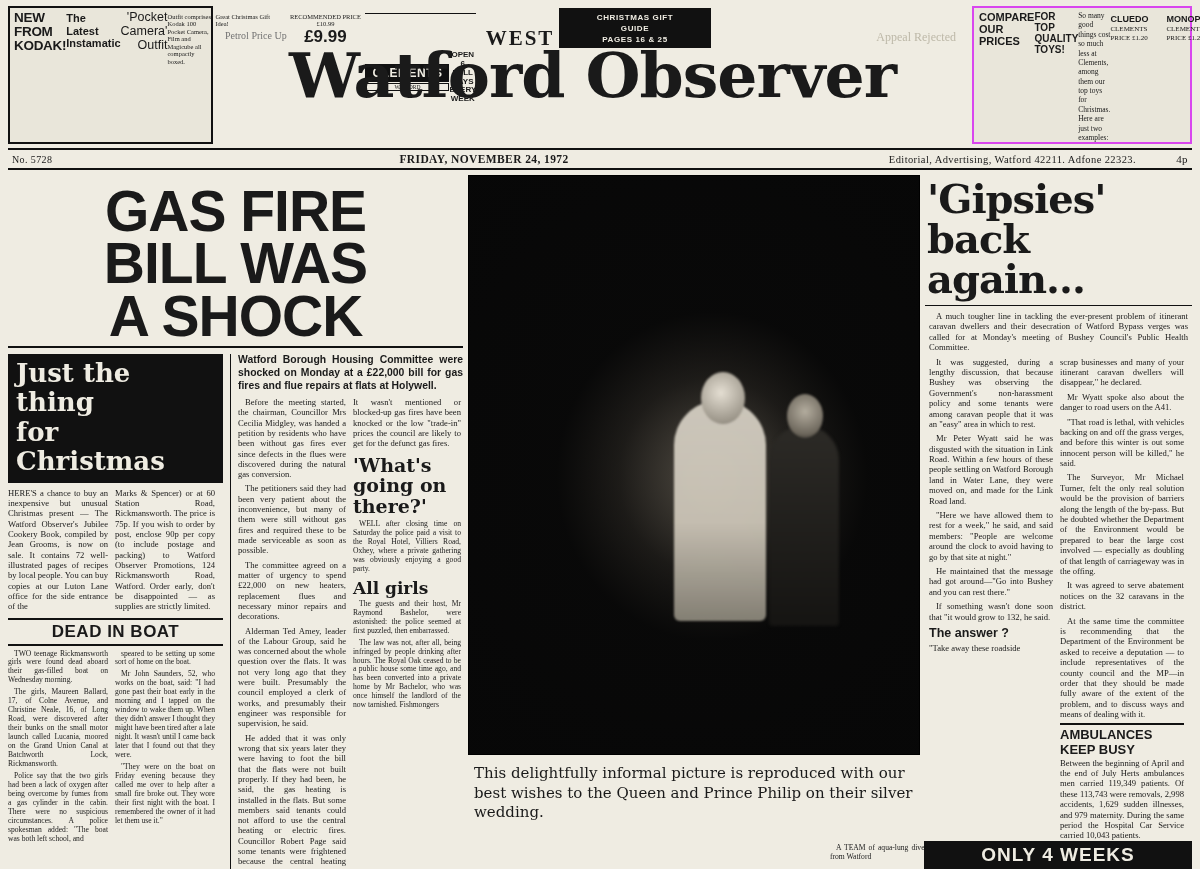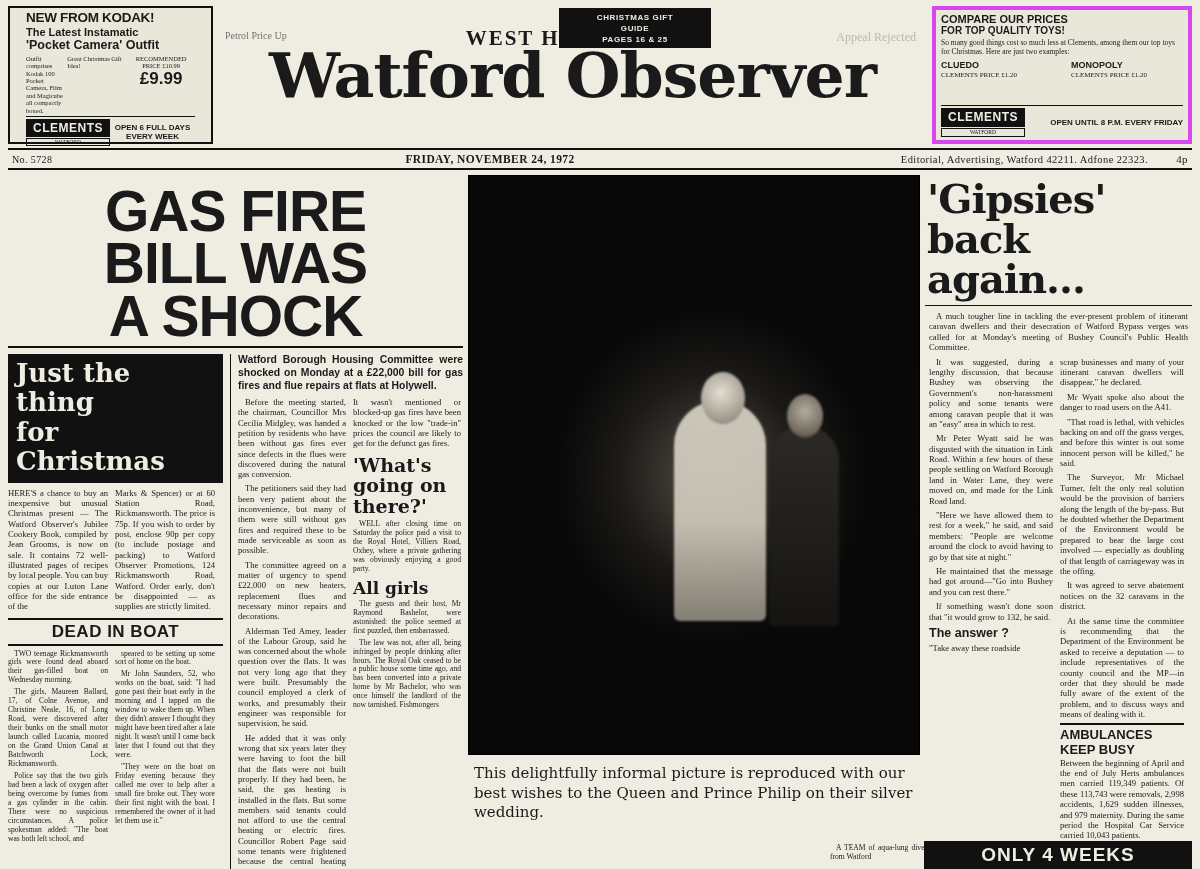--- a/index.html
+++ b/index.html
@@ -23,44 +23,44 @@
   .topstrip {
     display:flex;
     align-items:stretch;
     height:138px;
     gap:6px;
   }
   .ad-kodak {
     width:205px;
     border:2px solid #111;
     background:#e9e6da;
-    padding:3px 16px;
+    padding:3px 4px;
     display:flex;
-    flex-direction:column;
     position:relative;
   }
   .ad-kodak .hdl {
     font-family:"Liberation Sans", sans-serif;
     font-weight:bold;
     font-size:13.5px;
     letter-spacing:-0.3px;
     line-height:1.05;
   }
   .ad-kodak .sub {
     font-family:"Liberation Sans", sans-serif;
     font-weight:bold;
     font-size:11px;
     line-height:1.15;
     margin-top:1px;
   }
   .ad-kodak .sub2 {
     font-family:"Liberation Sans", sans-serif;
-    font-weight:bold;
+    font-weight:normal;
     font-size:12.5px;
     line-height:1.1;
+    text-align:right;
   }
   .kodak-body { display:flex; gap:4px; flex:1; margin-top:2px; }
   .kodak-col1 { font-size:6.5px; line-height:1.15; width:44px; }
   .kodak-col2 { font-size:6.5px; line-height:1.15; width:66px; }
   .kodak-col3 { width:80px; text-align:center; }
   .kodak-price {
     font-family:"Liberation Sans", sans-serif;
     font-weight:bold; font-size:17px; line-height:1;
   }
   .kodak-rec { font-size:6.5px; line-height:1.15; }
@@ -122,27 +122,27 @@
     font-size:10px; color:#737373;
     font-family:"Liberation Serif", serif;
   }
   .ghost-text2 {
     position:absolute;
     top:24px; right:10px;
     font-size:12px; color:#bdb8a8;
   }
 
   .ad-toys {
-    width:260px;
-    border:4px solid #d946ef;
+    width:220px;
+    border:2px solid #d946ef;
     background:#e9e6da;
     padding:3px 5px;
     font-size:7.5px;
     line-height:1.25;
-    display:flex; flex-direction:column;
+    display:flex; 
   }
   .ad-toys .t1 {
     font-family:"Liberation Sans", sans-serif;
     font-weight:bold; font-size:11px; line-height:1.1;
   }
   .ad-toys .t2 {
     font-family:"Liberation Sans", sans-serif;
     font-weight:bold; font-size:10px; line-height:1.1; margin-bottom:2px;
   }
   .toy-cols { display:flex; gap:18px; margin-top:3px; }
@@ -167,20 +167,21 @@
     border-bottom:2px solid #111;
     margin-top:4px;
     height:22px;
     display:flex;
     align-items:center;
     font-family:"Liberation Serif", serif;
     font-size:11.5px;
     font-weight:bold;
     letter-spacing:0.4px;
     padding:0 4px;
+    gap:12px;
   }
   .datebar .issue { width:150px; font-weight:normal; font-size:10px; }
   .datebar .date { flex:1; text-align:center; }
   .datebar .contact { width:330px; text-align:right; font-weight:normal; font-size:10.5px; }
   .datebar .price { width:40px; text-align:right; font-weight:normal; font-size:11px; }
 
   
   .body-grid {
     display:flex;
     margin-top:5px;

